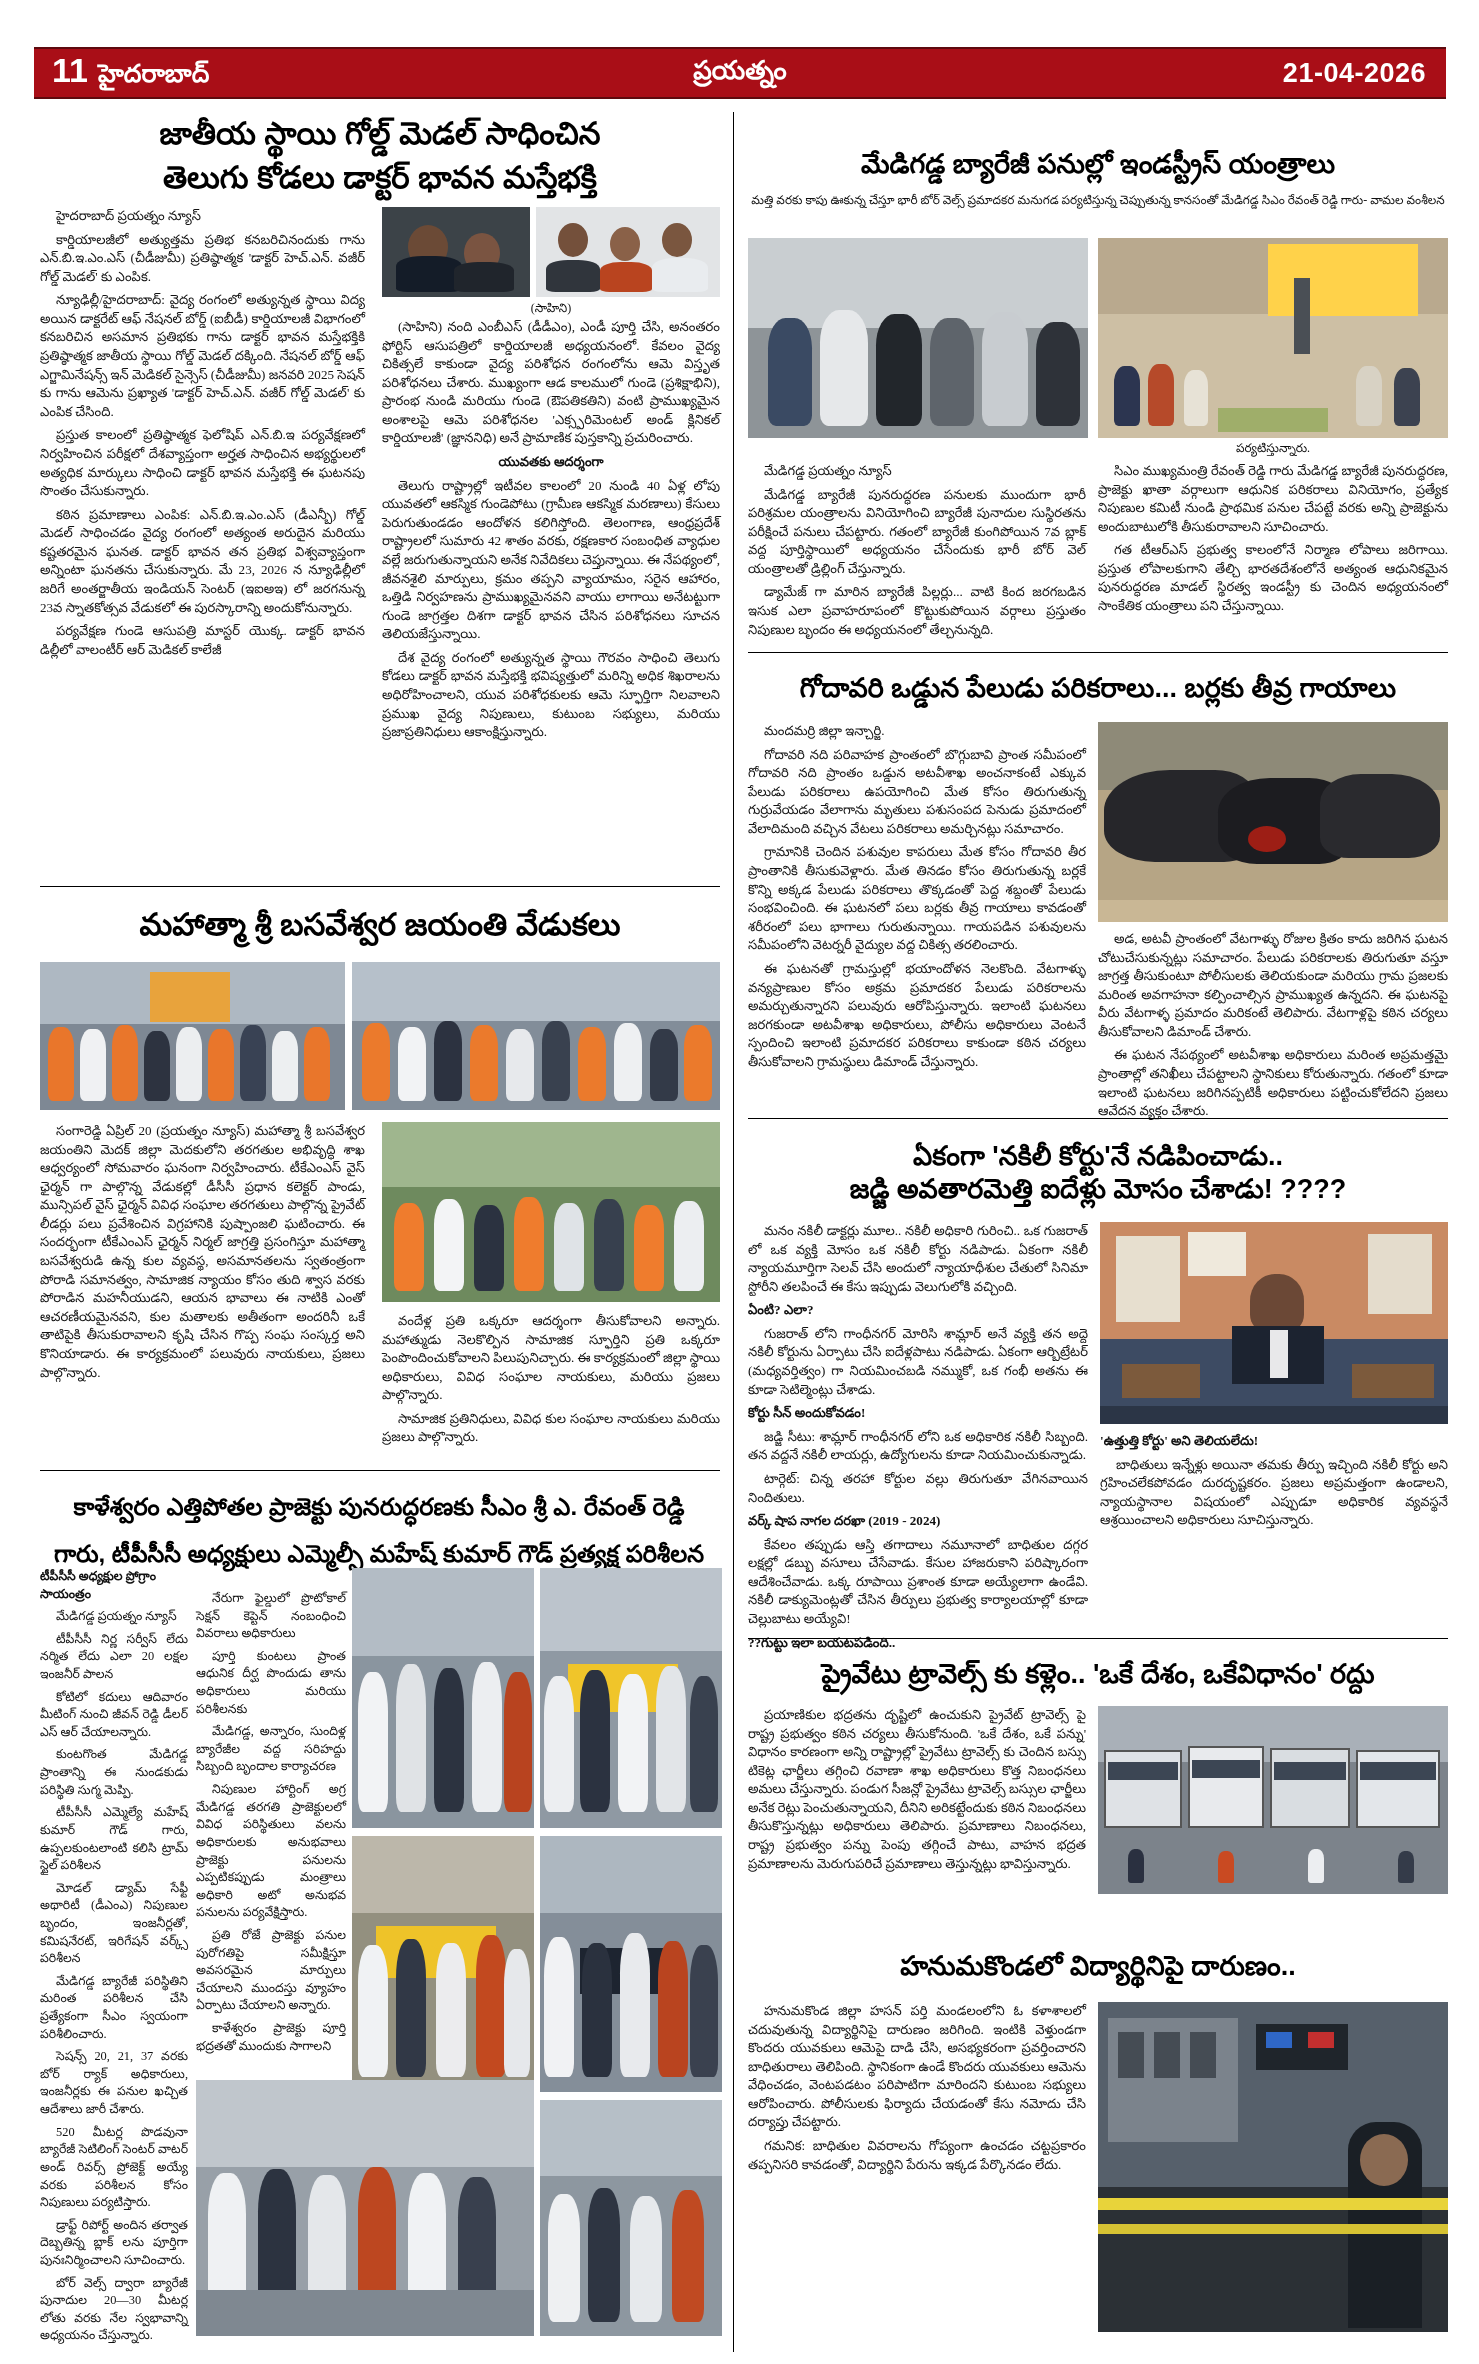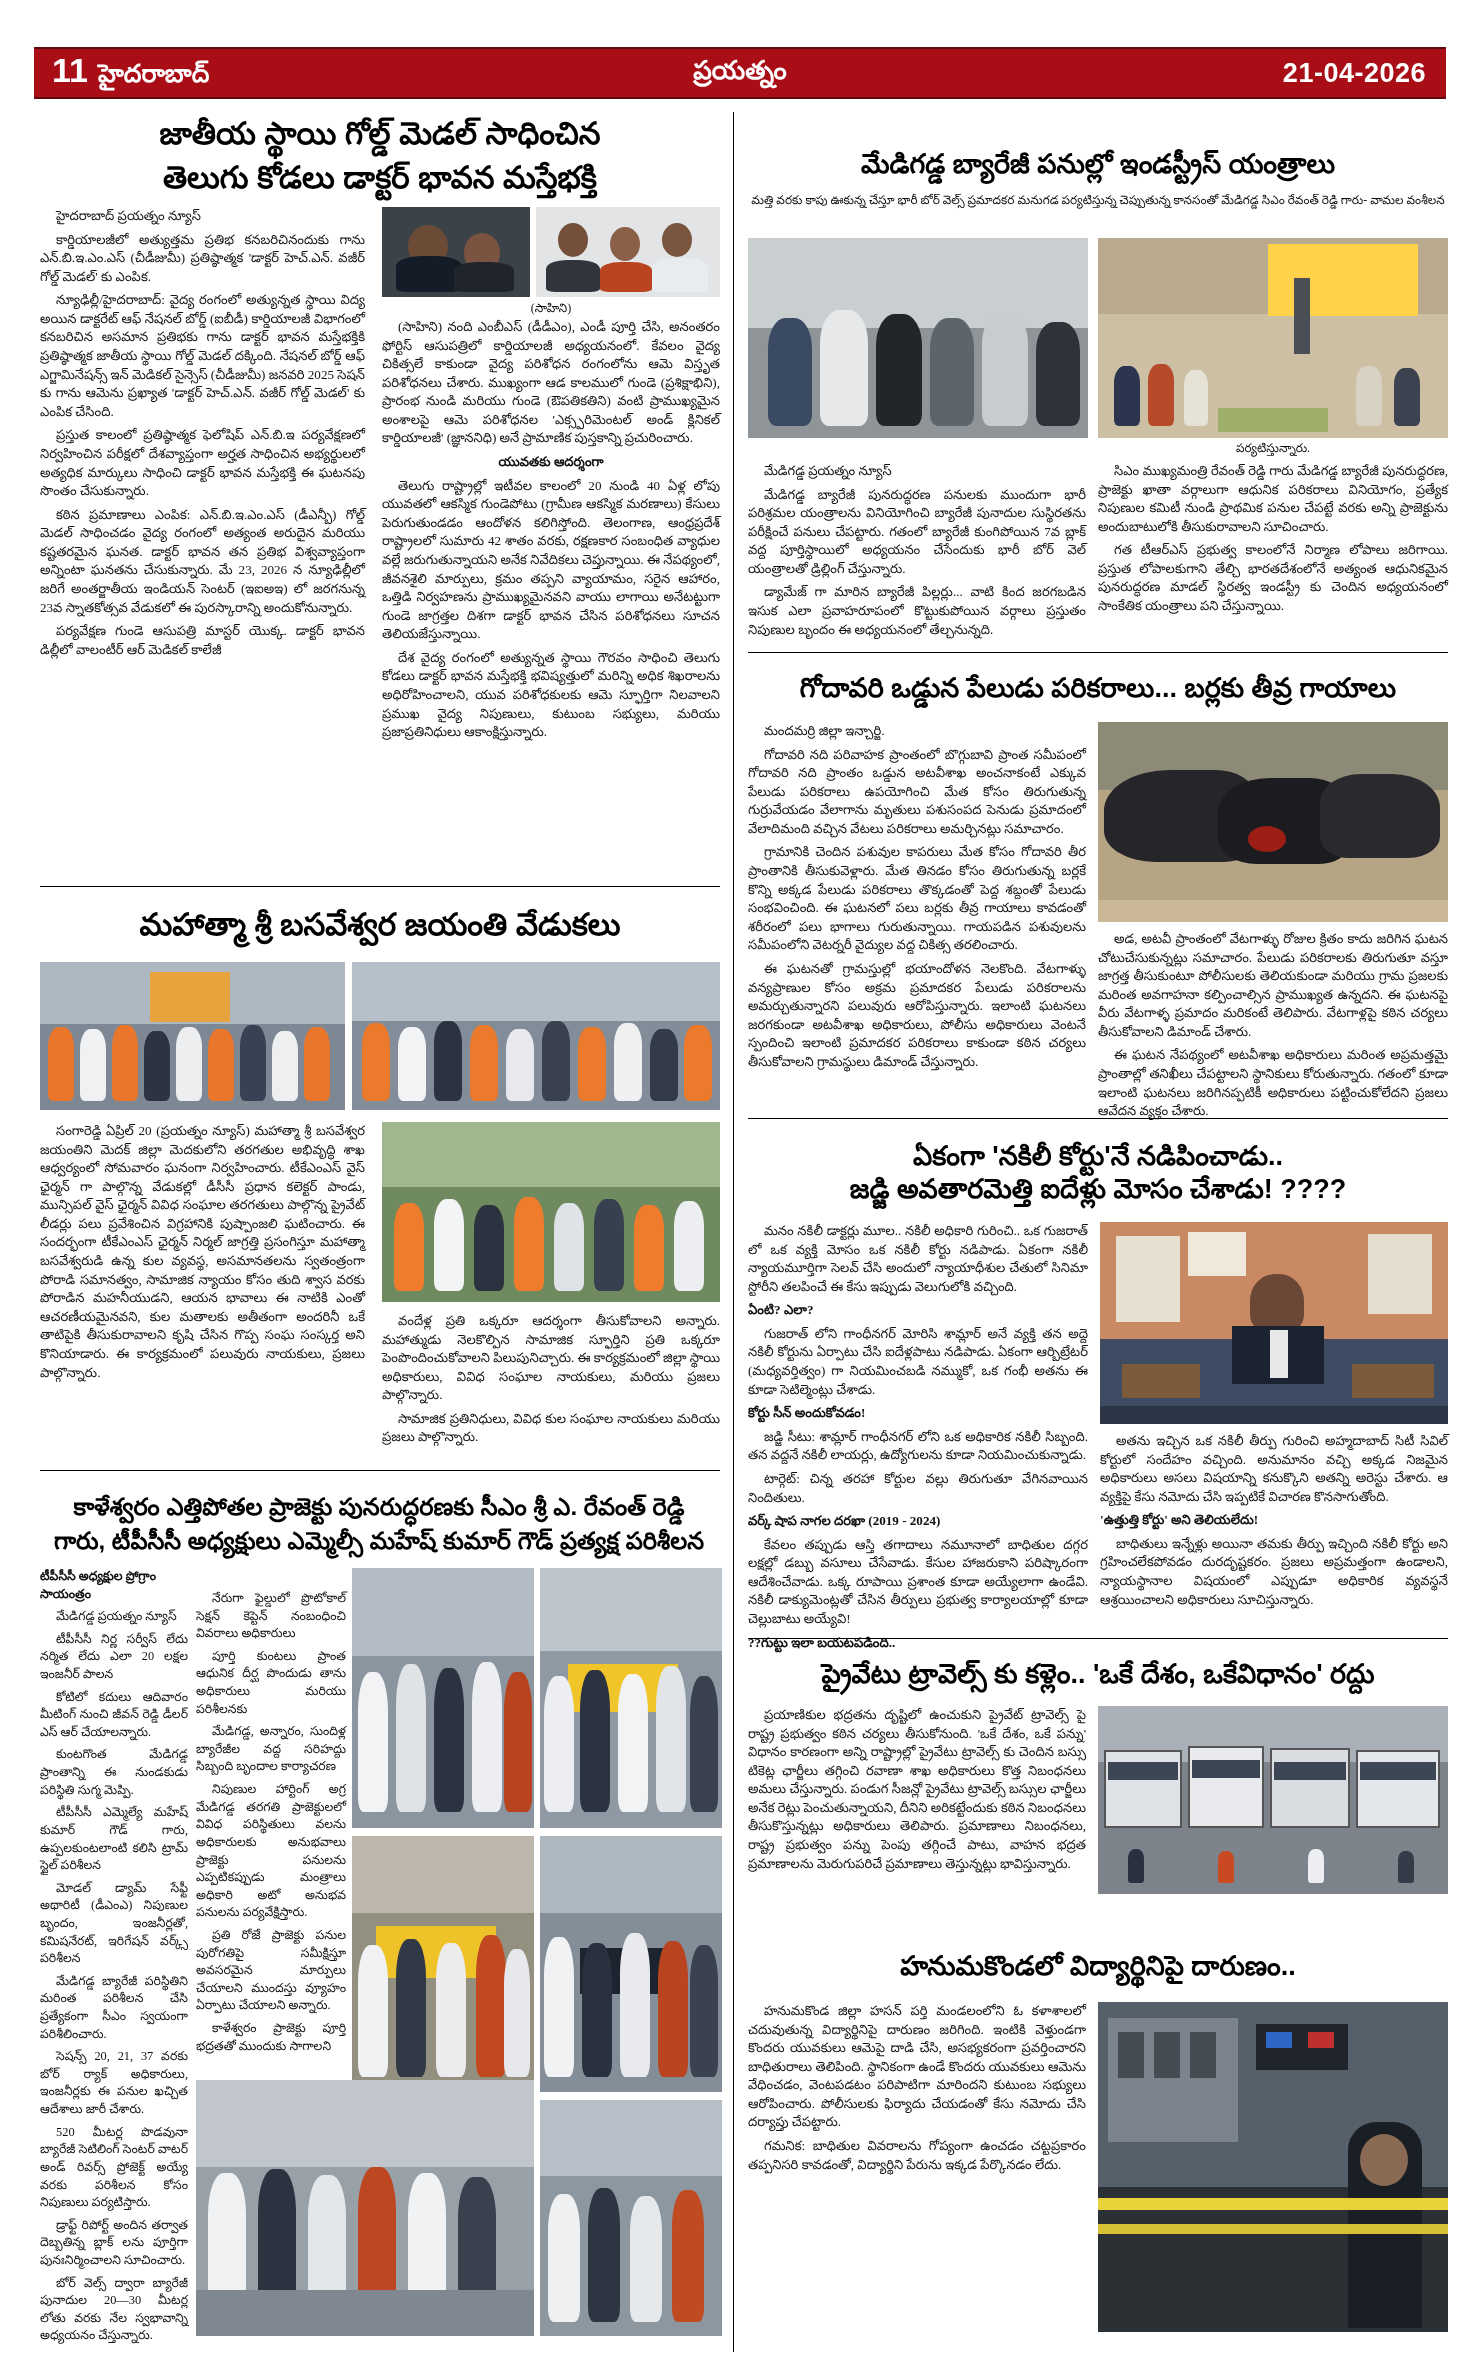--- a/index.html
+++ b/index.html
@@ -305,30 +305,29 @@
     <div style="position:absolute; left:88px; top:10px; width:58px; height:44px; background:#efe9dc;"></div>
     <div style="position:absolute; left:268px; top:12px; width:64px; height:80px; background:#e4dccc;"></div>
     <div style="position:absolute; left:150px; top:52px; width:54px; height:58px; background:#6b4836; border-radius:46% 46% 30% 30%;"></div>
     <div style="position:absolute; left:132px; top:104px; width:92px; height:58px; background:#1c2330;"></div>
     <div style="position:absolute; left:170px; top:108px; width:18px; height:48px; background:#e8e8ea;"></div>
     <div style="position:absolute; left:22px; bottom:26px; width:78px; height:34px; background:#7c5a3c;"></div>
     <div style="position:absolute; left:252px; bottom:26px; width:82px; height:34px; background:#7c5a3c;"></div>
     <div style="position:absolute; left:0; bottom:0; width:100%; height:18px; background:#2b3546;"></div>
   </div>
   <div class="body-text" style="position:absolute; left:1100px; top:1432px; width:348px;">
-    <p>అతను ఇచ్చిన ఒక నకిలీ తీర్పు గురించి అహ్మదాబాద్ సిటీ సివిల్ కోర్టులో సందేహం వచ్చింది. అనుమానం వచ్చి అక్కడ నిజమైన అధికారులు అసలు విషయాన్ని కనుక్కొని అతన్ని అరెస్టు చేశారు. ఆ వ్యక్తిపై కేసు నమోదు చేసి ఇప్పటికే విచారణ కొనసాగుతోంది.</p>
     <p style="text-indent:0; font-weight:700;">'ఉత్తుత్తి కోర్టు' అని తెలియలేదు!</p>
     <p>బాధితులు ఇన్నేళ్లు అయినా తమకు తీర్పు ఇచ్చింది నకిలీ కోర్టు అని గ్రహించలేకపోవడం దురదృష్టకరం. ప్రజలు అప్రమత్తంగా ఉండాలని, న్యాయస్థానాల విషయంలో ఎప్పుడూ అధికారిక వ్యవస్థనే ఆశ్రయించాలని అధికారులు సూచిస్తున్నారు.</p>
   </div>
 
   <hr class="sep" style="position:absolute; left:748px; top:1638px; width:700px;">
 
   <div style="position:absolute; left:34px; top:1492px; width:690px;">
     <div class="hl hl-md">కాళేశ్వరం ఎత్తిపోతల ప్రాజెక్టు పునరుద్ధరణకు సీఎం శ్రీ ఎ. రేవంత్ రెడ్డి</div>
-    <div class="hl hl-md" style="margin-top:5px;">గారు, టీపీసీసీ అధ్యక్షులు ఎమ్మెల్సీ మహేష్ కుమార్ గౌడ్ ప్రత్యక్ష పరిశీలన</div>
+    <div class="hl hl-md" style="margin-top:18px;">గారు, టీపీసీసీ అధ్యక్షులు ఎమ్మెల్సీ మహేష్ కుమార్ గౌడ్ ప్రత్యక్ష పరిశీలన</div>
   </div>
 
   <div class="body-text" style="position:absolute; left:40px; top:1568px; width:148px; font-size:12.4px;">
     <p style="text-indent:0; text-align:left; font-weight:700;">టీపీసీసీ అధ్యక్షుల ప్రోగ్రాం సాయంత్రం</p>
     <p>మేడిగడ్డ ప్రయత్నం న్యూస్</p>
     <p>టీపీసీసీ నిర్ణ సర్వీస్ లేదు నర్మిత లేదు ఎలా 20 లక్షల ఇంజనీర్ పాలన</p>
     <p>కోటిలో కదులు ఆదివారం మీటింగ్ నుంచి జీవన్ రెడ్డి డీలర్ ఎస్ ఆర్ చేయాలన్నారు.</p>
     <p>కుంటగొంత మేడిగడ్డ ప్రాంతాన్ని ఈ నుండకుడు పరిస్థితి సుగ్మ మెప్పి.</p>
     <p>టీపీసీసీ ఎమ్మెల్యే మహేష్ కుమార్ గౌడ్ గారు, ఉప్పలకుంటలాంటి కలిసి ట్రామ్ స్టైల్ పరిశీలన</p>
     <p>మోడల్ డ్యామ్ సేఫ్టీ అథారిటీ (డీఎంఎ) నిపుణుల బృందం, ఇంజనీర్లతో, కమిషనేరట్, ఇరిగేషన్ వర్క్స్ పరిశీలన</p>

